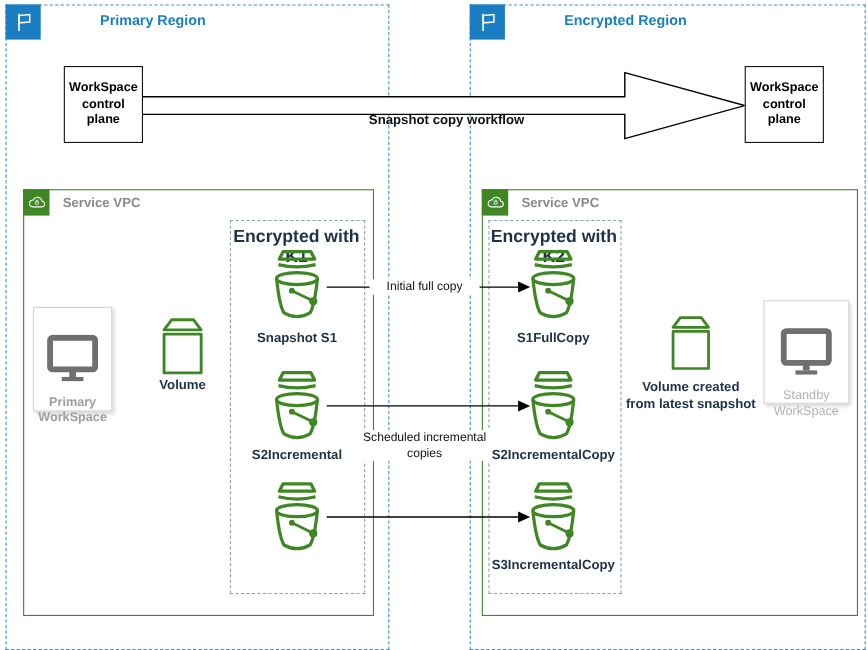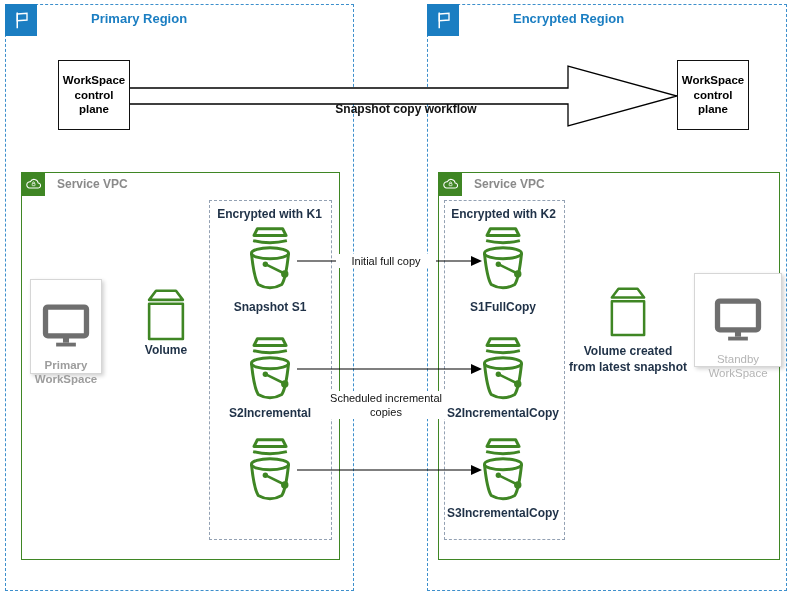--- a/index.html
+++ b/index.html
@@ -18,21 +18,21 @@
   .cp-box{position:absolute;border:1.4px solid #111;background:#fff;display:flex;align-items:center;justify-content:center;
     text-align:center;font-size:11.5px;font-weight:bold;color:#000;line-height:1.3;}
 
   
   .vpc{position:absolute;border:1.4px solid #3f8624;background:transparent;}
   .vpc-icon{position:absolute;width:24px;height:24px;background:#3f8624;display:flex;align-items:center;justify-content:center;}
   .vpc-label{position:absolute;font-size:12px;font-weight:bold;color:#8a8a8a;}
 
   
   .kbox{position:absolute;border:1.4px dashed #93a1b3;background:transparent;}
-  .kbox-label{position:absolute;text-align:center;font-size:12px;font-weight:bold;color:#1f3147;}
+  .kbox-label{position:absolute;text-align:center;font-size:16px;font-weight:bold;color:#1f3147;}
 
   
   .icon{position:absolute;}
   .node-label{position:absolute;text-align:center;font-size:12px;font-weight:bold;color:#1f3147;line-height:1.3;}
 
   
   .ws-card{position:absolute;background:#fff;border:1px solid #d6d6d6;box-shadow:2px 2px 4px rgba(0,0,0,0.18);
     display:flex;flex-direction:column;align-items:center;padding-top:24px;box-sizing:border-box;}
   .ws-label{margin-top:6px;text-align:center;font-size:11.5px;line-height:1.25;}
   .ws-label.primary{font-weight:bold;color:#9d9d9d;}
@@ -208,21 +208,21 @@
       <svg width="50" height="44" viewBox="0 0 64 58">
         <rect x="5" y="4" width="54" height="38" rx="3" fill="#fff" stroke="#6f6f6f" stroke-width="7"></rect>
         <rect x="28" y="44" width="8" height="7" fill="#6f6f6f"></rect>
         <rect x="19" y="51" width="26" height="5" fill="#6f6f6f"></rect>
       </svg>
     </span>
     <span class="ws-label primary preline">Primary
 WorkSpace</span>
   </div>
 
-  <div class="ws-card" style="left:694px;top:273px;width:88px;height:94px;">
+  <div class="ws-card" style="left:694px;top:273px;width:78px;height:94px;">
     <span>
       <svg width="50" height="44" viewBox="0 0 64 58">
         <rect x="5" y="4" width="54" height="38" rx="3" fill="#fff" stroke="#6f6f6f" stroke-width="7"></rect>
         <rect x="28" y="44" width="8" height="7" fill="#6f6f6f"></rect>
         <rect x="19" y="51" width="26" height="5" fill="#6f6f6f"></rect>
       </svg>
     </span>
     <span class="ws-label standby preline">Standby
 WorkSpace</span>
   </div>

